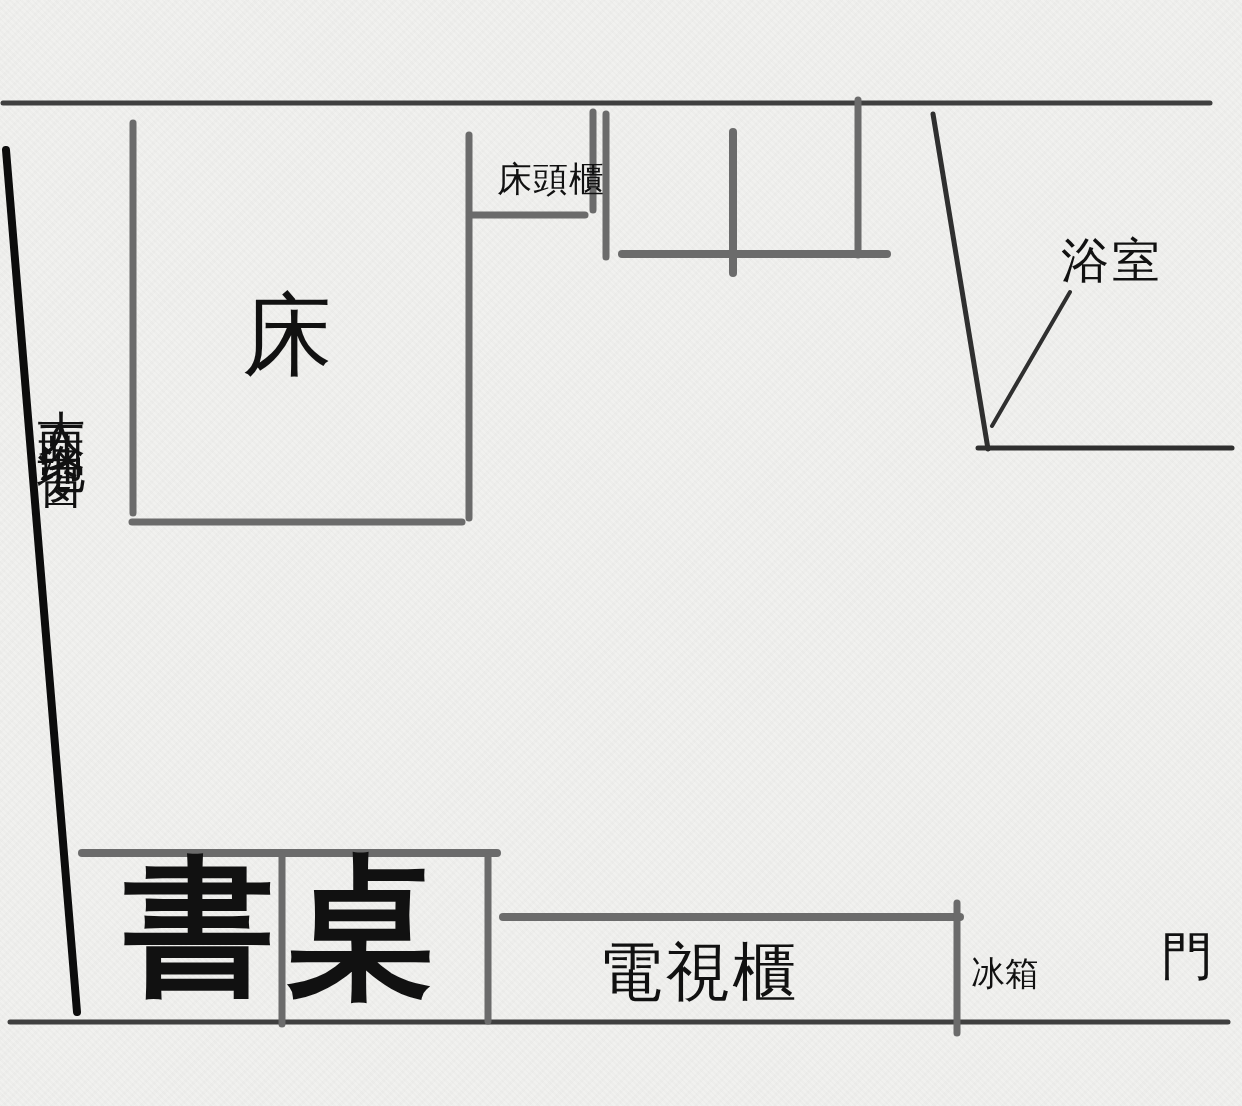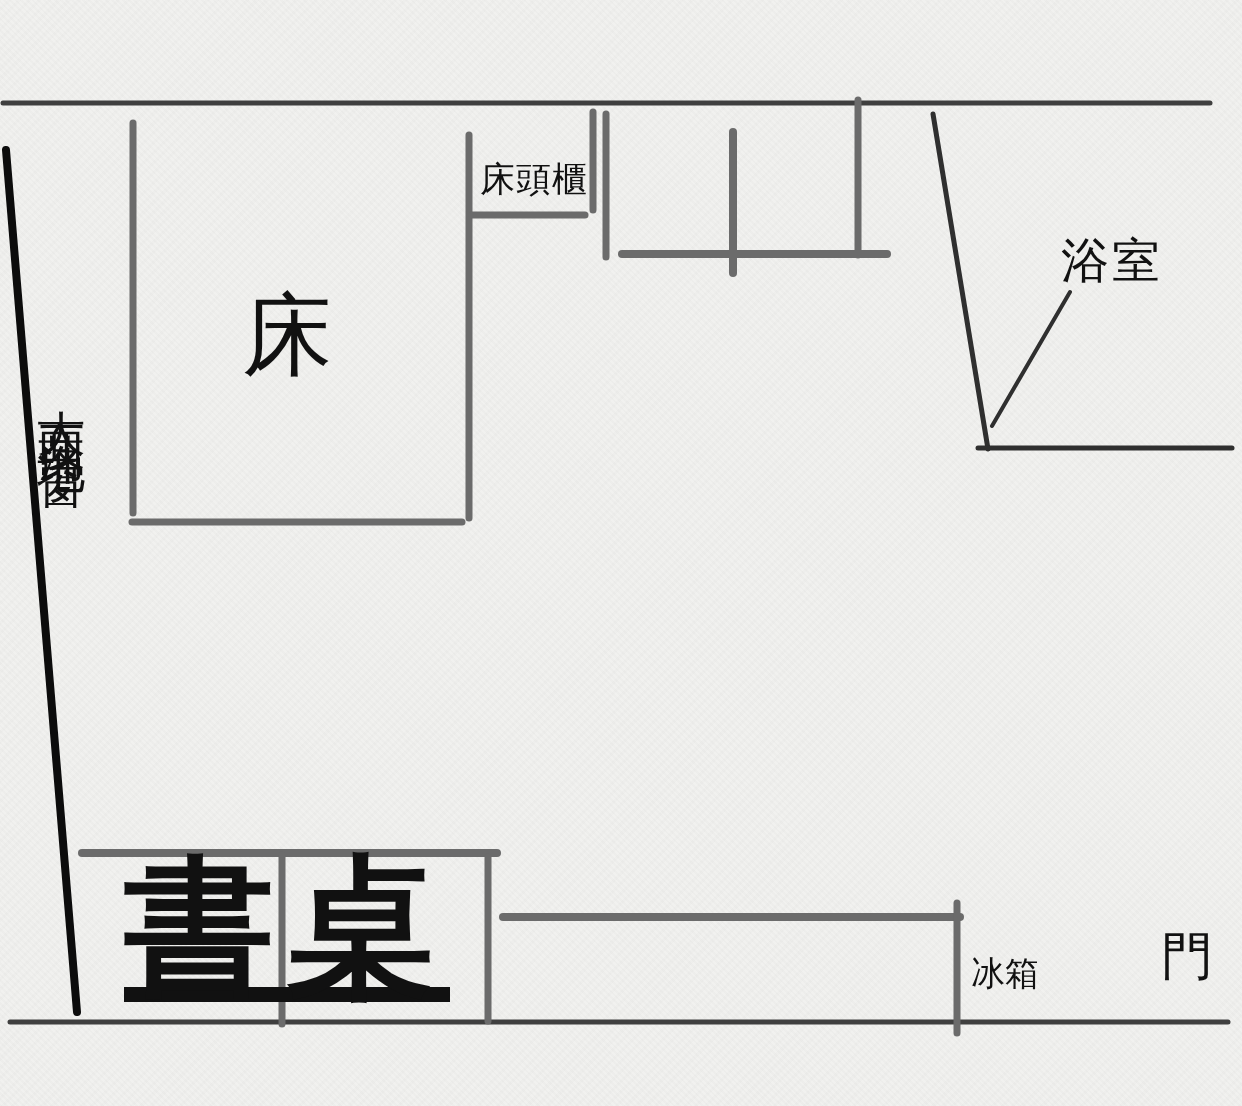--- a/index.html
+++ b/index.html
@@ -80,27 +80,28 @@
     <line class="furn" x1="282" y1="855" x2="282" y2="1024"></line>
     <line class="furn" x1="488" y1="857" x2="488" y2="1021"></line>
 
     <line class="furn-thick" x1="503" y1="917" x2="960" y2="917"></line>
 
     <line class="furn" x1="957" y1="903" x2="957" y2="1033"></line>
   </svg>
 
   <div class="label label-bed" style="left:287px;top:335px;">床</div>
 
-  <div class="label label-nightstand" style="left:534px;top:178px;">床頭櫃</div>
+  <div class="label label-nightstand" style="left:551px;top:178px;">床頭櫃</div>
 
 
   <div class="label label-bathroom" style="left:1084px;top:261px;margin-left:28px;">浴室</div>
 
   <div class="label label-window" style="left:61px;top:372px;">大面落地窗</div>
 
-  <div class="label label-desk" style="left:124px;top:852px;text-decoration:underline;">書桌</div>
+  <div class="label label-desk" style="left:124px;top:852px;">書桌</div>
 
+  <div class="label label-tv" style="left:699px;top:972px;">電視櫃</div>
 
   <div class="label label-fridge" style="left:971px;top:973px;">冰箱</div>
 
   <div class="label label-door" style="left:1187px;top:956px;">門</div>
 
 </div>
 
 </body></html>

